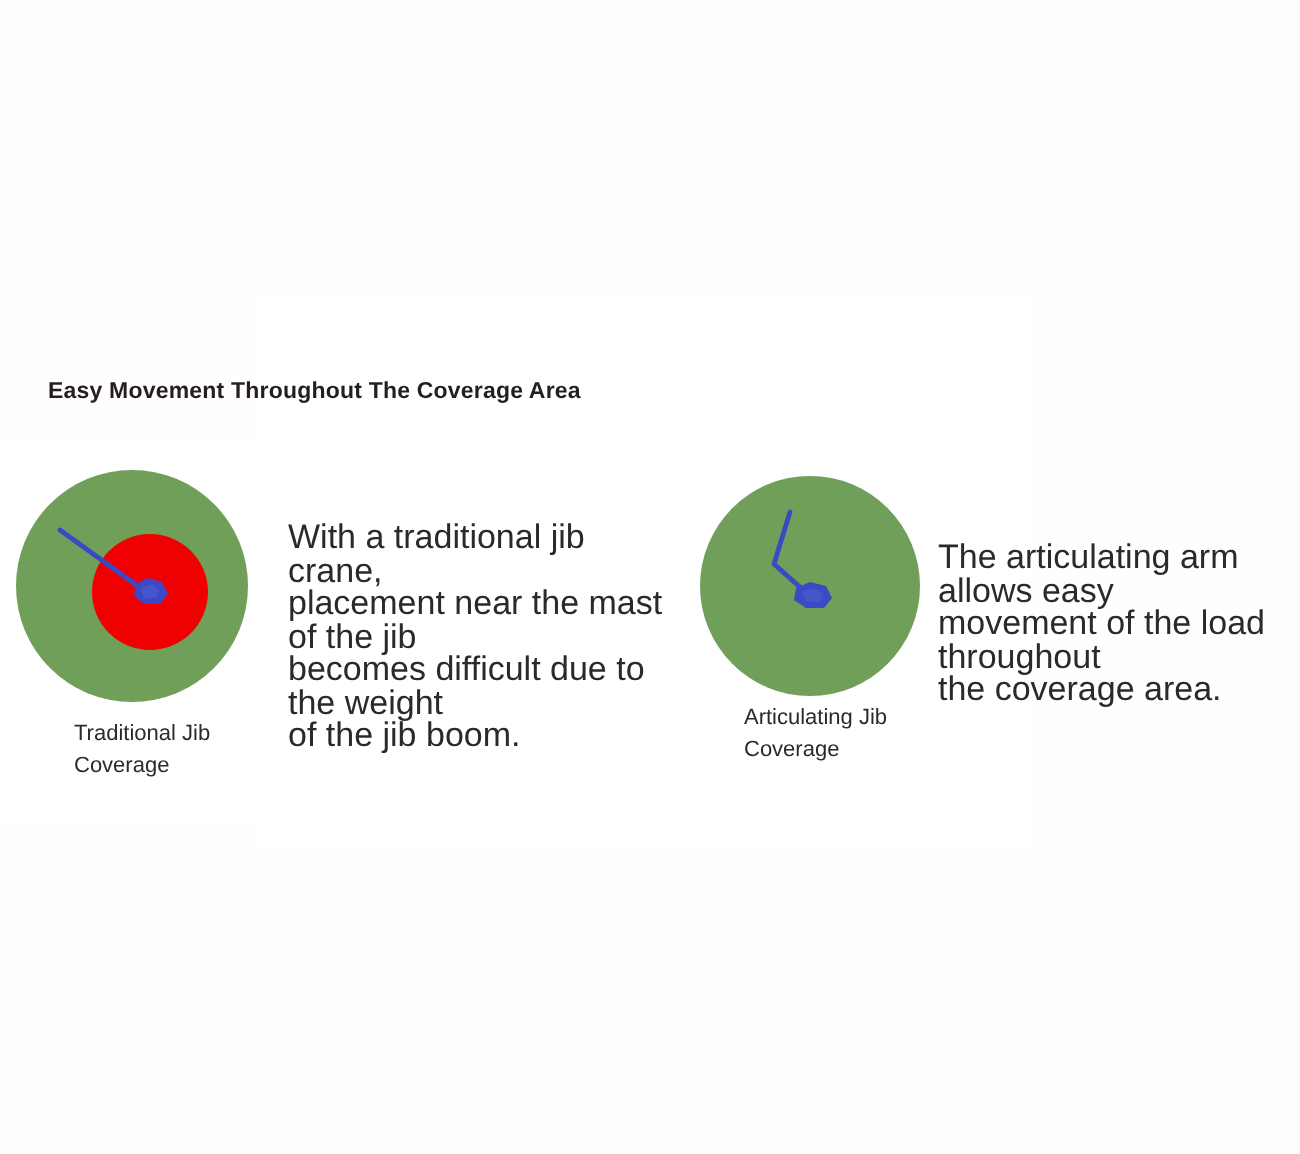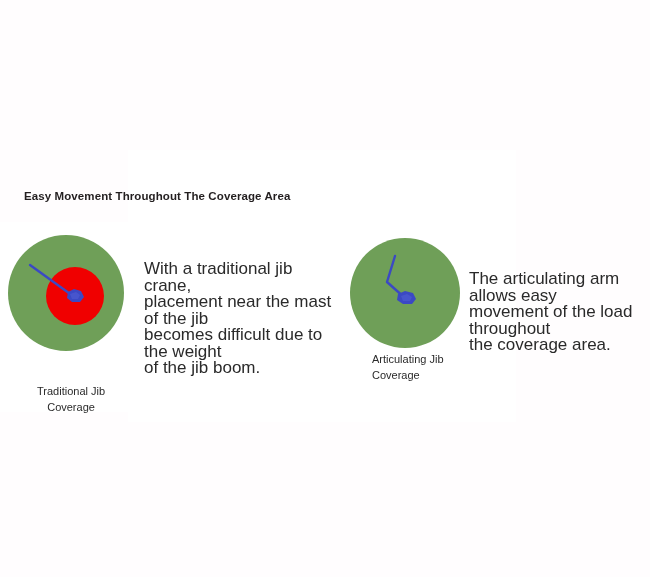--- a/index.html
+++ b/index.html
@@ -48,21 +48,21 @@
   .diagram-left  { left: 8px;   top: 234px; width: 120px; height: 120px; }
   .diagram-right { left: 350px; top: 234px; width: 120px; height: 120px; }
 
   .caption {
     position: absolute;
     font-size: 11px;
     color: #2a2a2a;
     line-height: 15.5px;
     white-space: pre-line;
   }
-  .caption-left  { left: 37px;  top: 384px; text-align: center; }
+  .caption-left  { left: 37px;  top: 360px; }
   .caption-right { left: 372px; top: 352px; }
 
   .body-text {
     position: absolute;
     font-size: 17px;
     color: #2a2a2a;
     line-height: 16.5px;
     white-space: pre-line;
   }
   .body-left  { left: 144px; top: 261px; width: 190px; }

